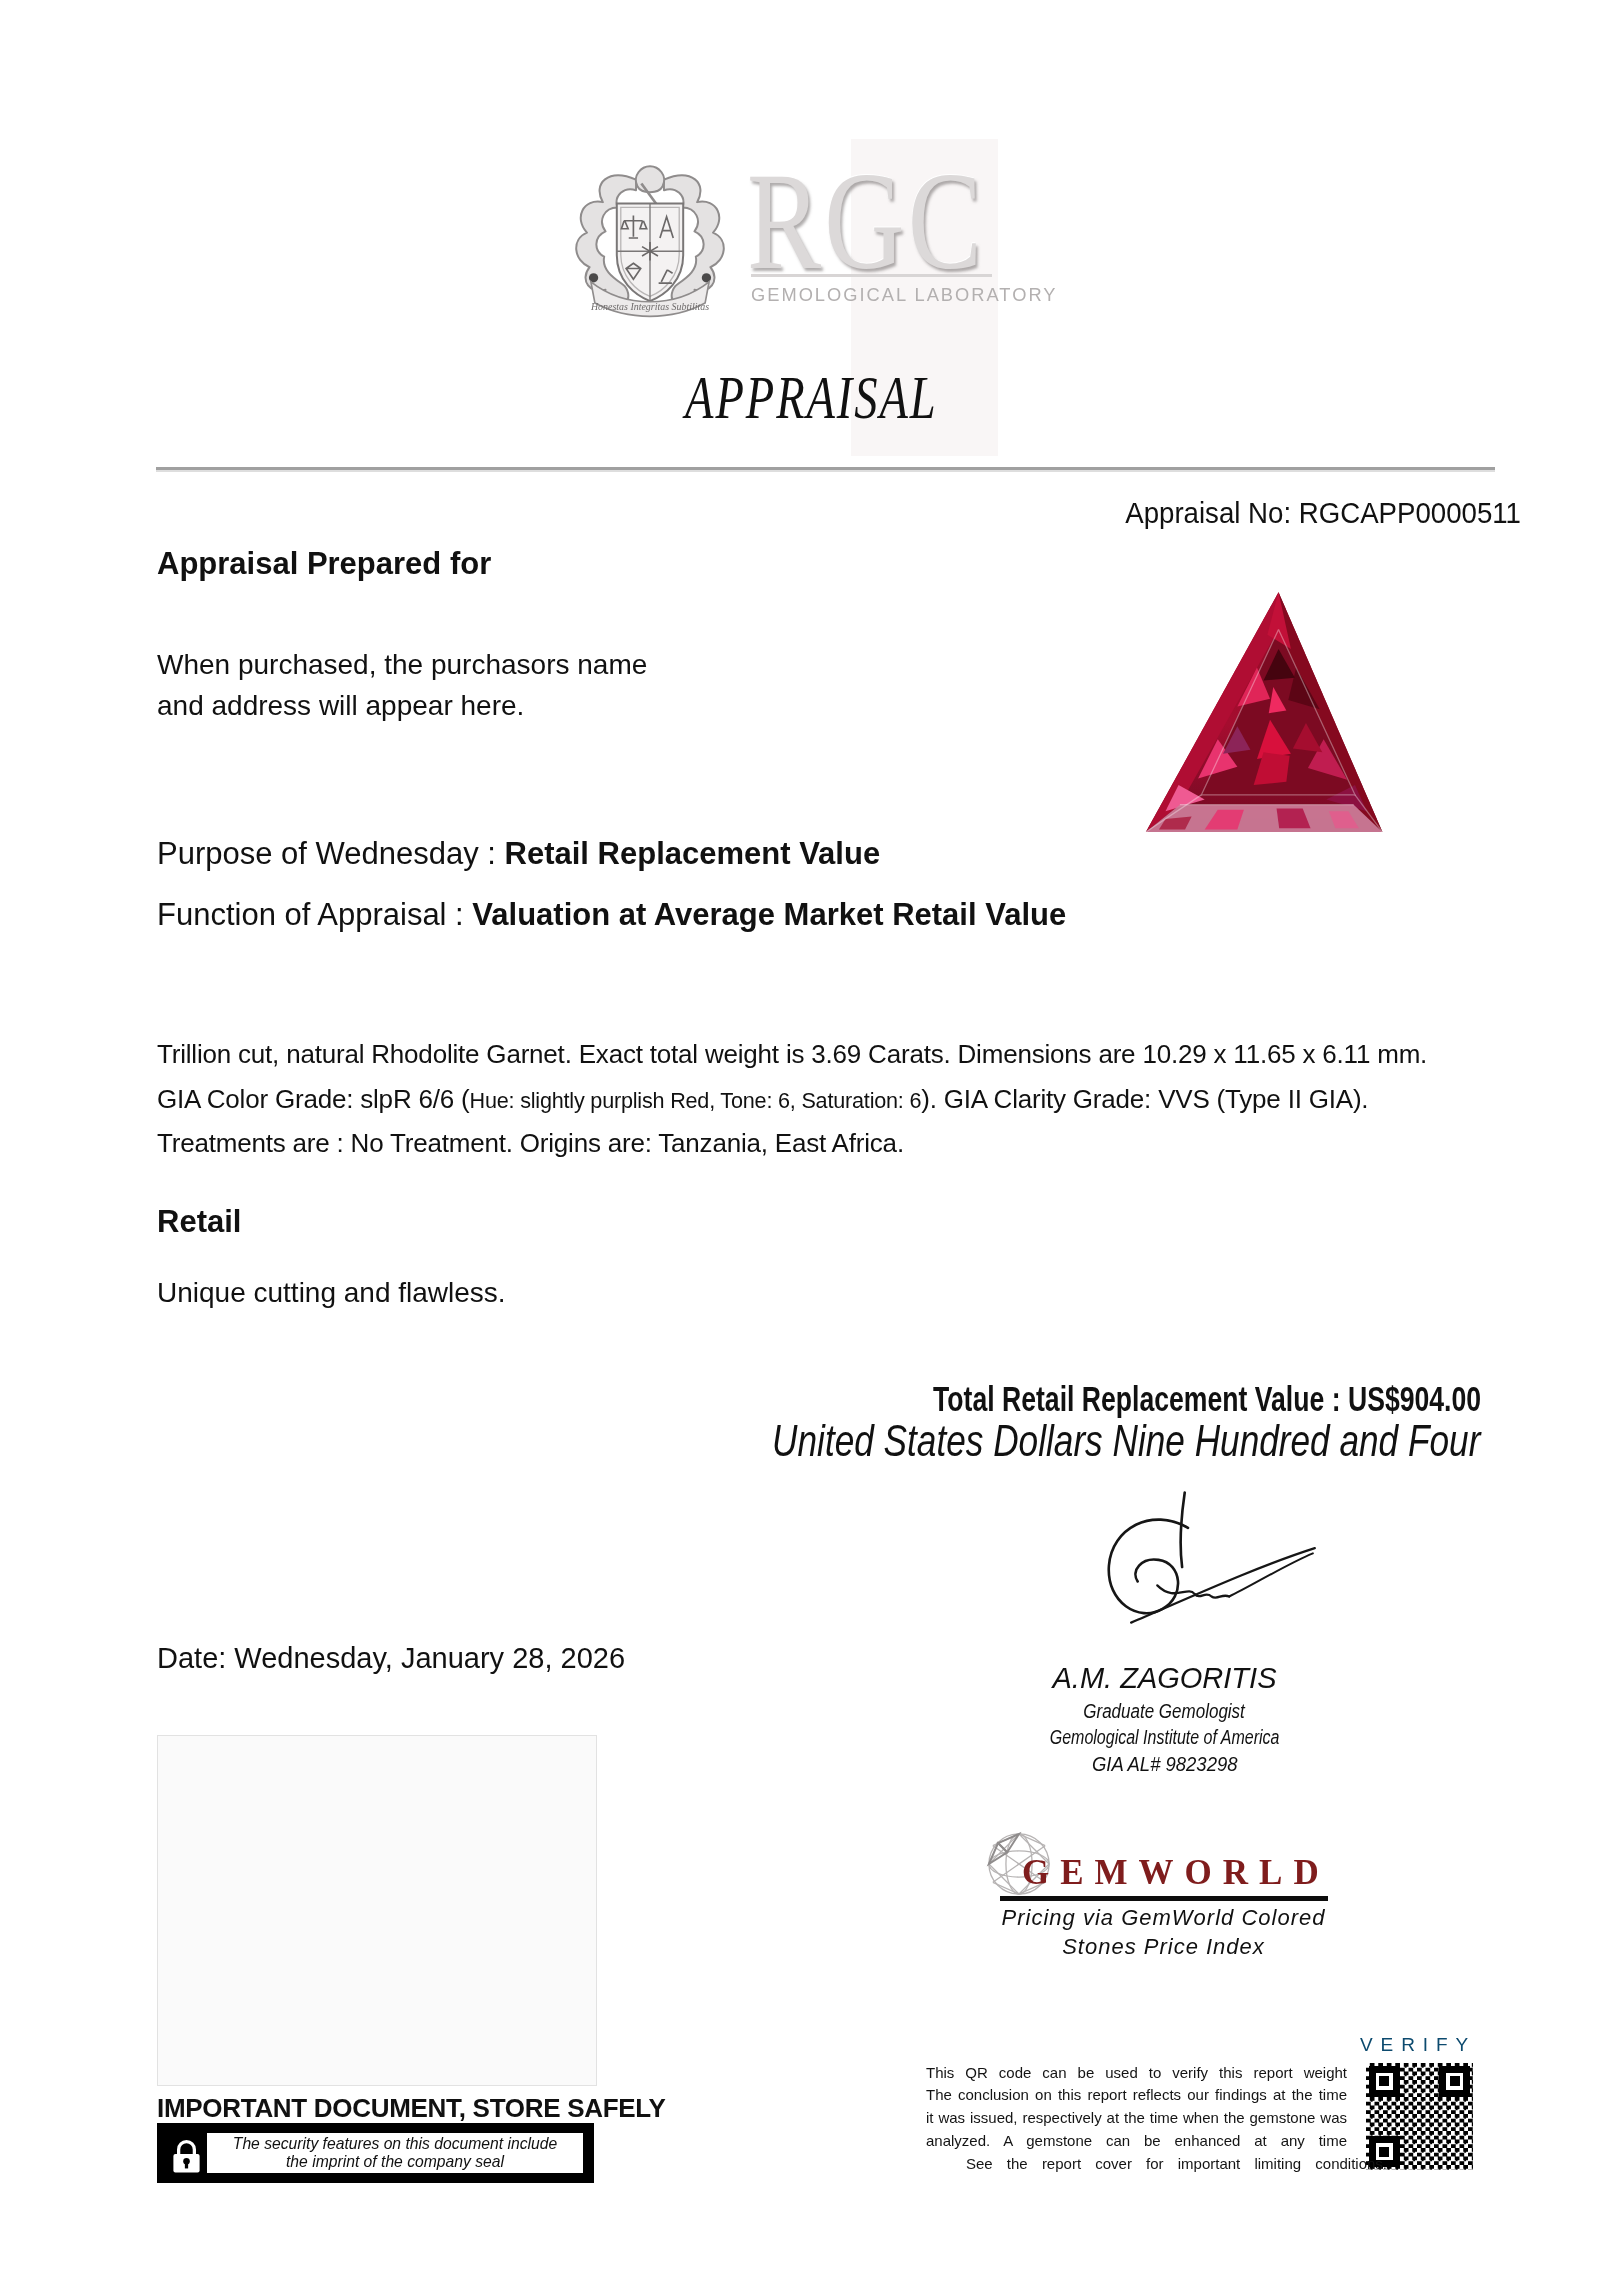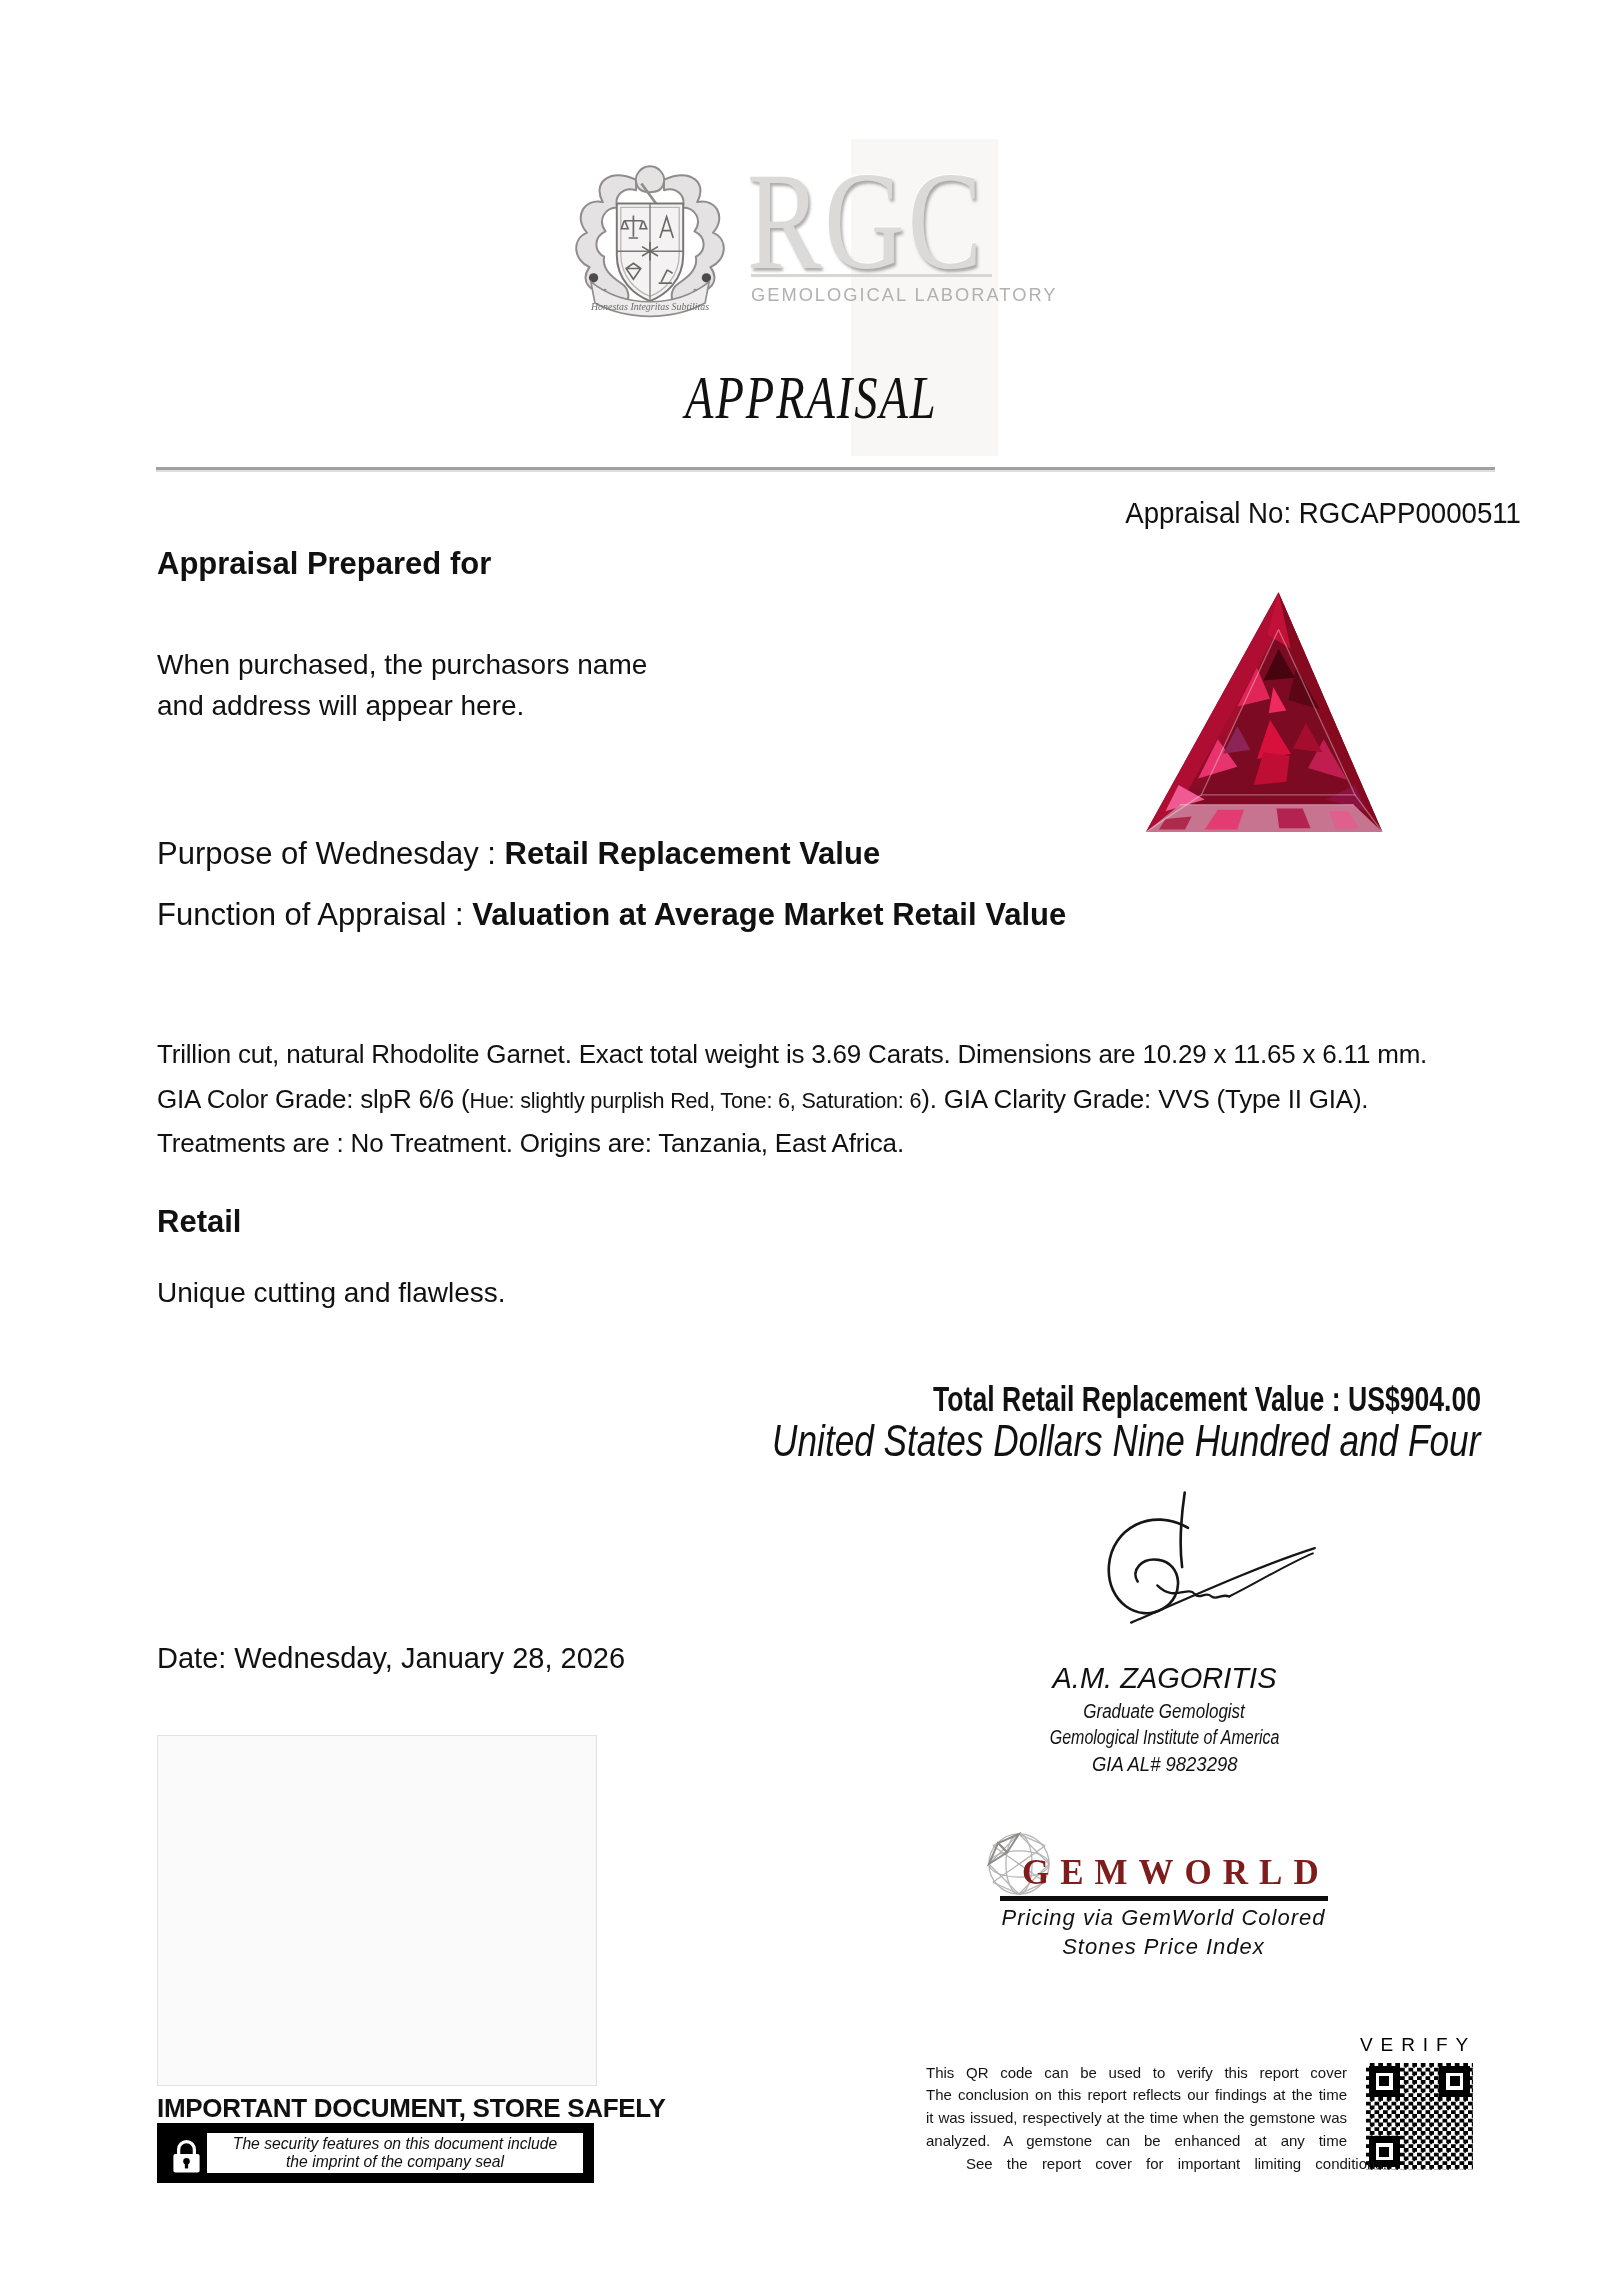--- a/index.html
+++ b/index.html
@@ -192,27 +192,27 @@
     <g fill="none" stroke="#8f8c8c" stroke-width="3">
       <path d="M20,20 L52,6 L34,34 Z"></path>
       <path d="M6,52 L20,20 L34,34 Z"></path>
     </g>
   </svg>
   <div class="abs gw-brand" style="left:1022px; top:1853px;">GEMWORLD</div>
   <div class="abs" style="left:1000px; top:1896px; width:328px; height:4.6px; background:#0d0d0d;"></div>
   <div class="abs c" style="left:967px; top:1905px; width:393px; font-size:22px; letter-spacing:1px;">Pricing via GemWorld Colored</div>
   <div class="abs c" style="left:967px; top:1934px; width:393px; font-size:22px; letter-spacing:1px;">Stones Price Index</div>
 
-  <div class="abs" style="left:1360px; top:2034px; font-size:19px; letter-spacing:7.9px; color:#000000;">VERIFY</div>
+  <div class="abs" style="left:1360px; top:2034px; font-size:19px; letter-spacing:7.9px; color:#0c4a6e;">VERIFY</div>
   <div class="abs qr" style="left:1366px; top:2063px; width:107px; height:107px;">
     <div class="fp" style="left:2.6px; top:2.6px;"></div>
     <div class="fp" style="right:2.6px; top:2.6px;"></div>
     <div class="fp" style="left:2.6px; bottom:2.6px;"></div>
   </div>
-  <div class="abs qrline" style="left:926px; top:2063px; width:421px;">This QR code can be used to verify this report cover</div>
+  <div class="abs qrline" style="left:926px; top:2063px; width:421px;">This QR code can be used to verify this report weight</div>
   <div class="abs qrline" style="left:926px; top:2085px; width:421px;">The conclusion on this report reflects our findings at the time</div>
   <div class="abs qrline" style="left:926px; top:2108px; width:421px;">it was issued, respectively at the time when the gemstone was</div>
   <div class="abs qrline" style="left:926px; top:2131px; width:421px;">analyzed. A gemstone can be enhanced at any time</div>
   <div class="abs qrline" style="left:966px; top:2154px; width:421px;">See the report cover for  important limiting conditions.</div>
 
   <div class="abs b" style="left:157px; top:2093px; font-size:26px; letter-spacing:-0.3px;">IMPORTANT DOCUMENT,  STORE SAFELY</div>
   <div class="abs secbox" style="left:157px; top:2123px; width:427px; height:50px;">
     <svg width="29" height="38" viewBox="0 0 44 58" style="position:absolute; left:9.8px; top:9.2px;">
       <path d="M10,26 v-7 a12,12 0 0 1 24,0 v7" fill="none" stroke="#fff" stroke-width="5"></path>
       <rect x="2" y="26" width="40" height="28" rx="3" fill="#fff"></rect>

